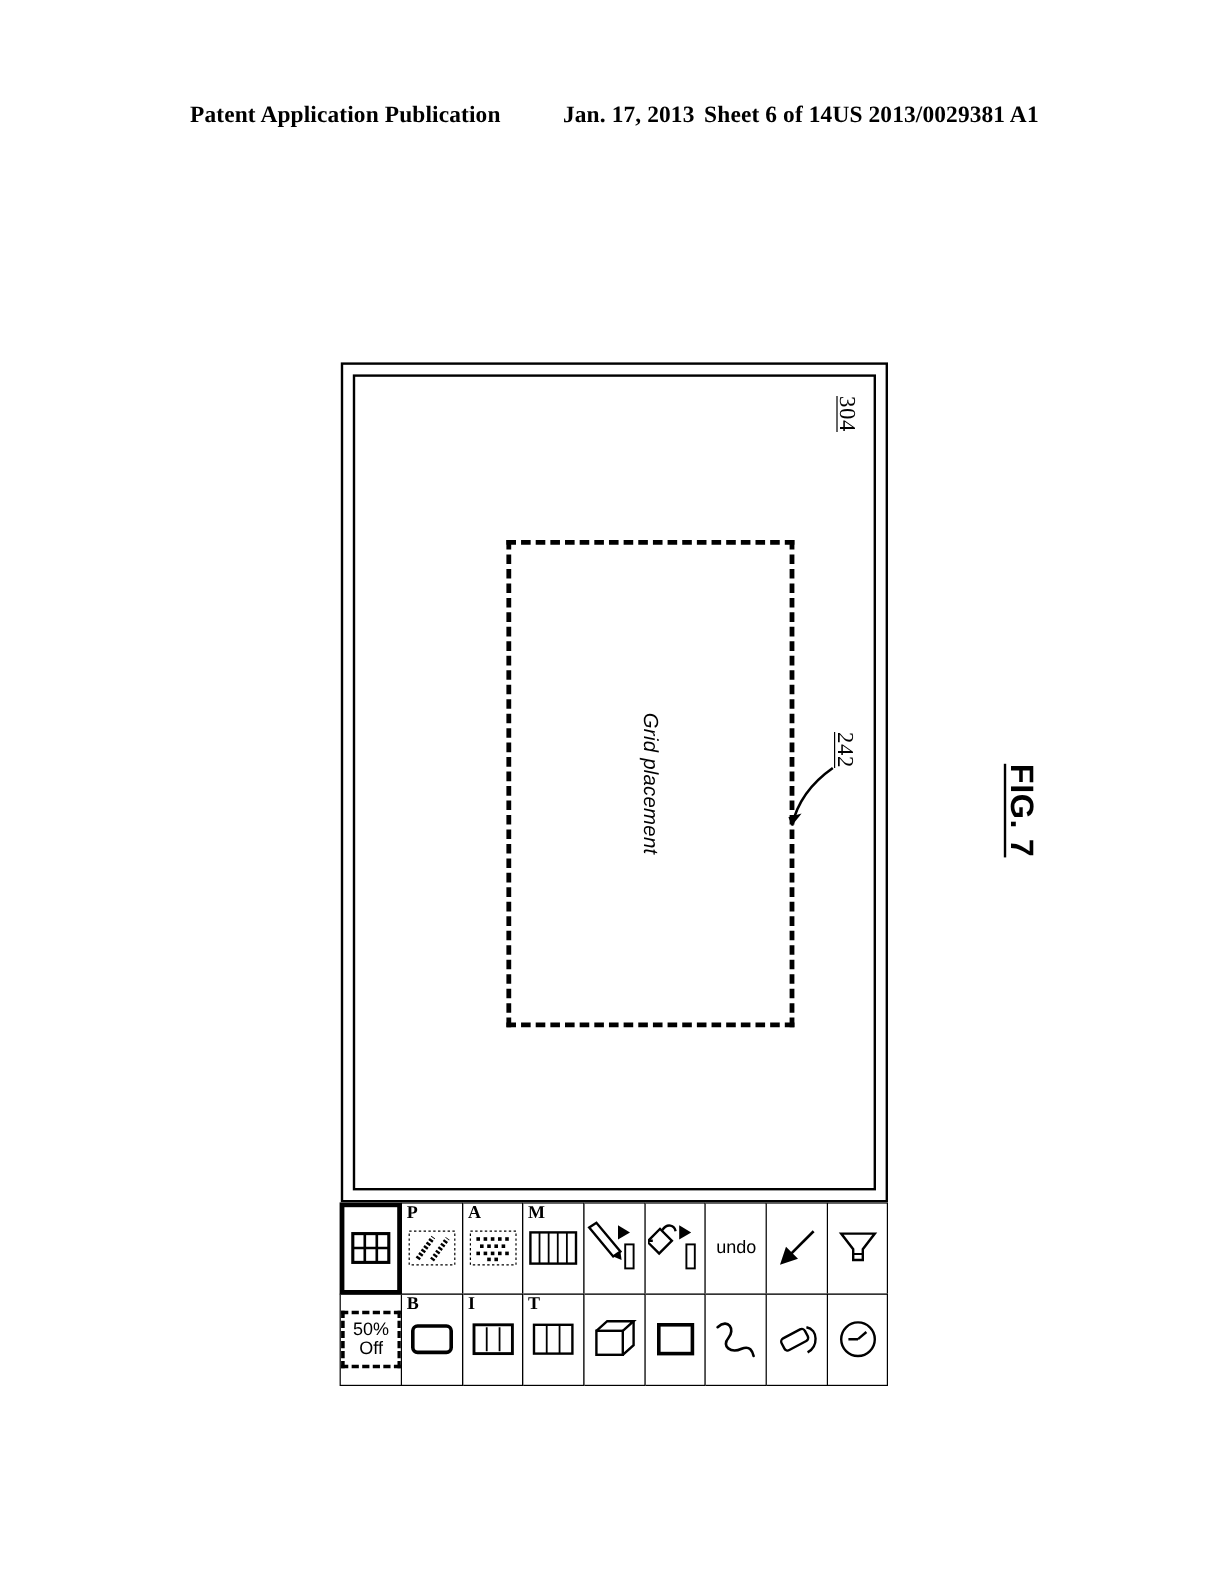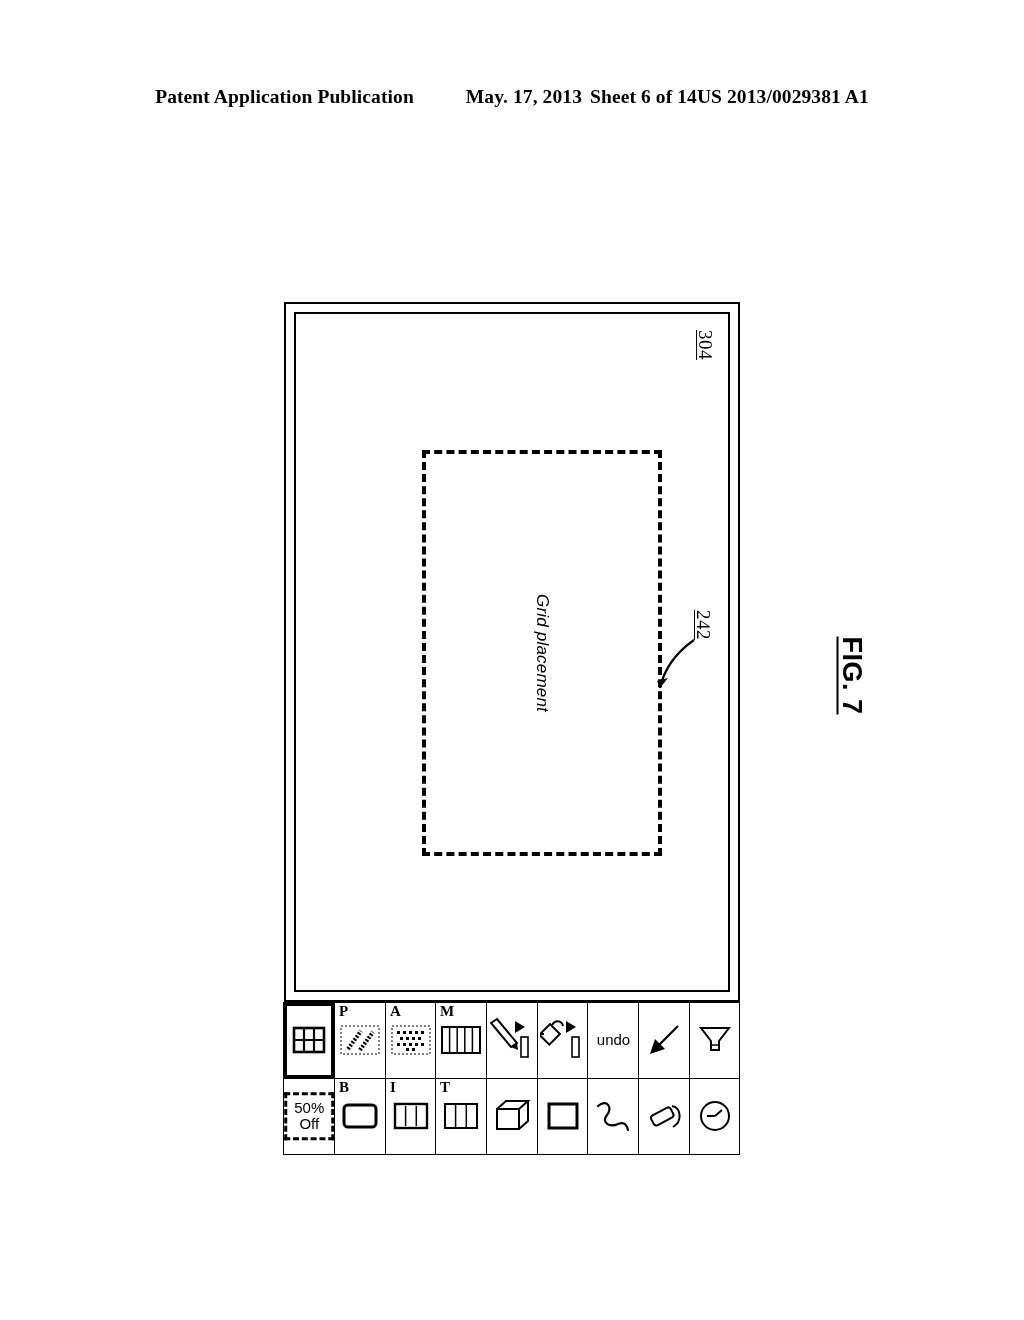--- a/index.html
+++ b/index.html
@@ -207,21 +207,21 @@
     transform:rotate(90deg);
     transform-origin:center center;
     white-space:nowrap;
   }
 </style>
 </head>
 <body>
 
 <div id="patent-header">
   <span class="hdr-pub">Patent Application Publication</span>
-  <span class="hdr-date">May. 17, 2013</span>
+  <span class="hdr-date">Jan. 17, 2013</span>
   <span class="hdr-sheet">Sheet 6 of 14</span>
   <span class="hdr-num">US 2013/0029381 A1</span>
 </div>
 
 <div id="figure-stage">
 
   <div id="device-outer">
     <div id="device-inner">
 
       <div id="canvas-area">

